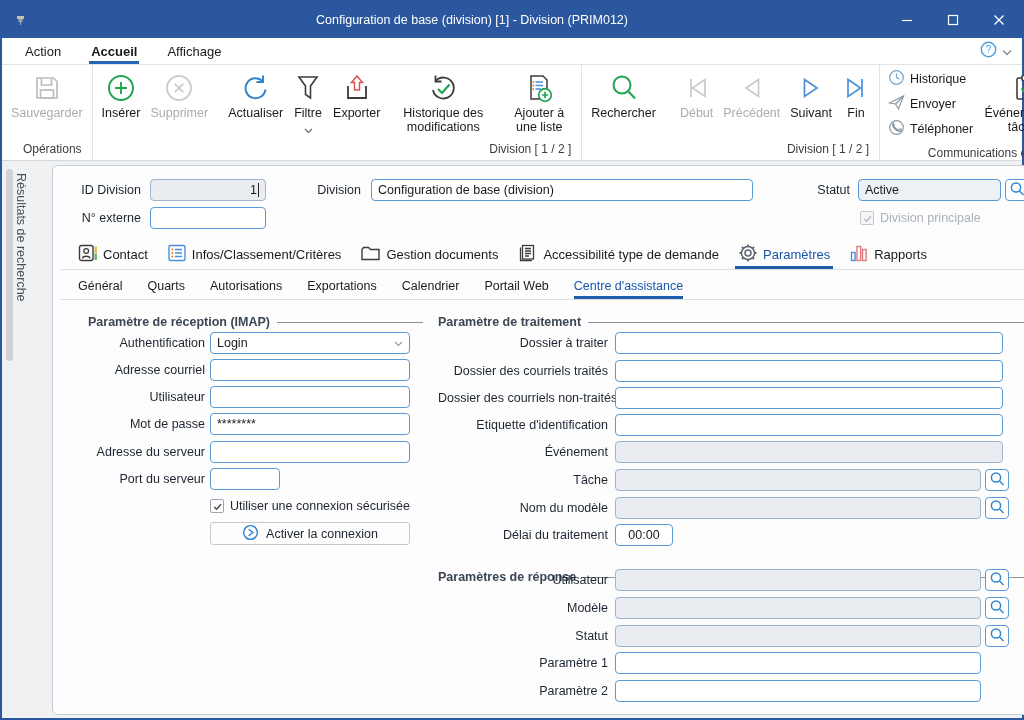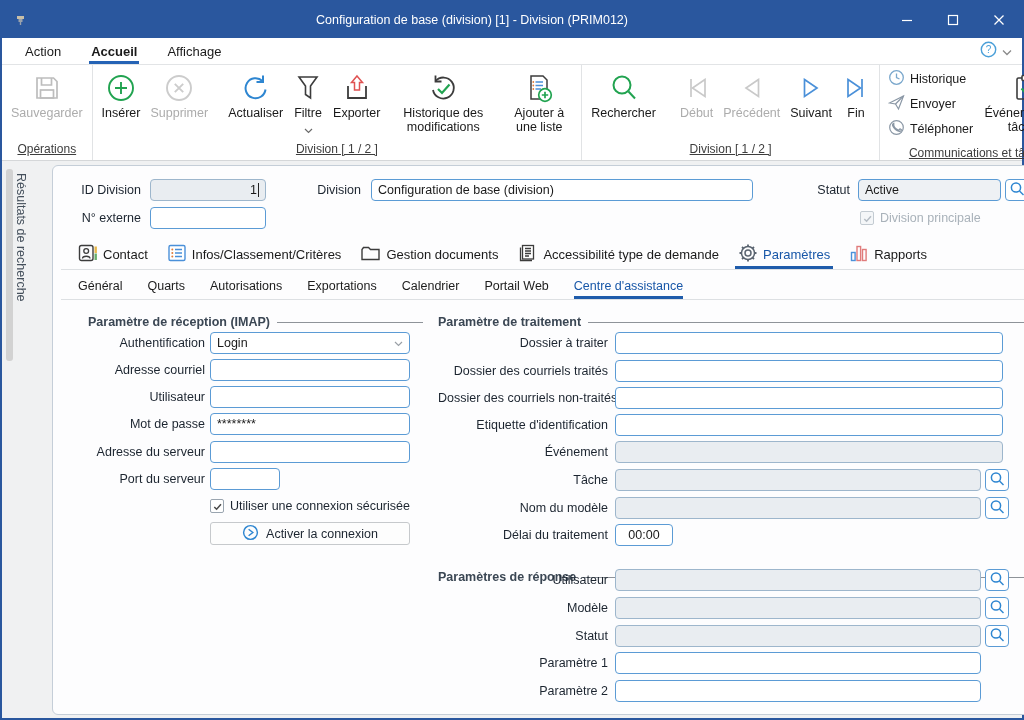--- a/index.html
+++ b/index.html
@@ -14,21 +14,21 @@
   
   .menubar{height:26px;background:#fff;display:flex;align-items:center;padding-left:8px;border-bottom:1px solid #e2e4e6;flex:0 0 auto;}
   .menu-item{padding:0 15px;font-size:13px;height:26px;display:flex;align-items:center;color:#1a1a1a;position:relative;}
   .menu-item.active{font-weight:bold;}
   .menu-item.active::after{content:"";position:absolute;left:13px;right:13px;bottom:0;height:3px;background:#2563b5;}
   .menu-help{margin-left:auto;margin-right:10px;display:flex;align-items:center;gap:5px;}
   
   .ribbon{height:95px;background:#fff;border-bottom:1px solid #d5d7d9;display:flex;flex:0 0 auto;}
   .rgroup{display:flex;flex-direction:column;border-right:1px solid #e1e3e5;padding:2px 4px 0;}
   .rgroup-buttons{flex:1;display:flex;align-items:flex-start;justify-content:center;}
-  .rgroup-label{height:19px;text-align:center;font-size:12px;color:#3d3d3d;line-height:17px;white-space:nowrap;padding:0 6px;text-decoration:underline;}
+  .rgroup-label{height:19px;text-align:right;font-size:12px;color:#3d3d3d;line-height:17px;white-space:nowrap;padding:0 6px;}
   .rbtn{display:flex;flex-direction:column;align-items:center;padding:3px 5px 0;}
   .ricon{height:36px;display:flex;align-items:center;justify-content:center;}
   .rlabel{font-size:12.5px;color:#1a1a1a;text-align:center;line-height:1.12;}
   .rbtn.disabled .rlabel{color:#acacac;}
   .comm-col{display:flex;flex-direction:column;justify-content:center;gap:5px;padding:2px 4px 6px;}
   .comm-btn{display:flex;align-items:center;gap:5px;font-size:12.5px;color:#1a1a1a;white-space:nowrap;}
   
   .main{position:relative;flex:1;background:#f0f1f2;}
   .side-strip{position:absolute;left:0;top:4px;width:27px;bottom:0;display:flex;}
   .side-grip{width:7px;height:192px;background:#d2d2d2;border-radius:3px;margin:4px 1px 0 4px;}

